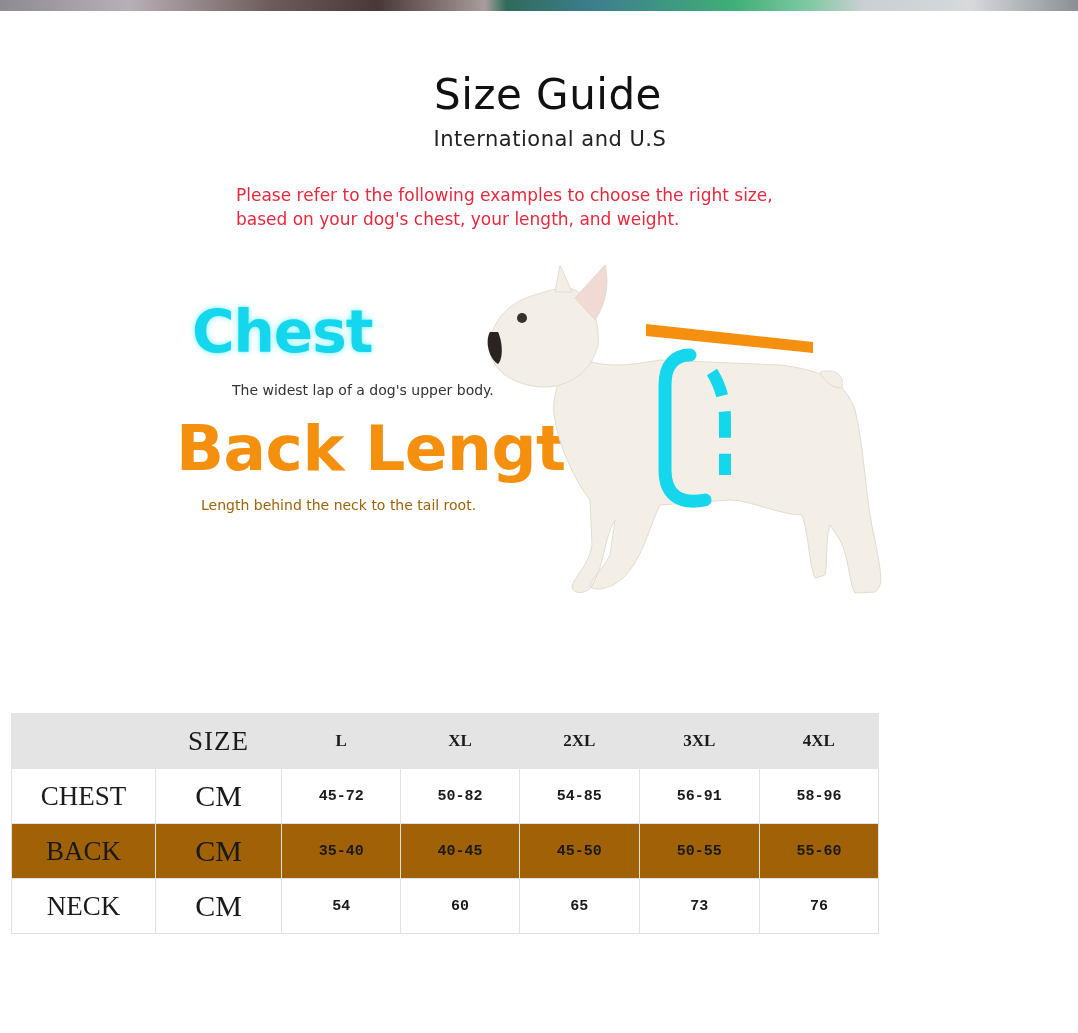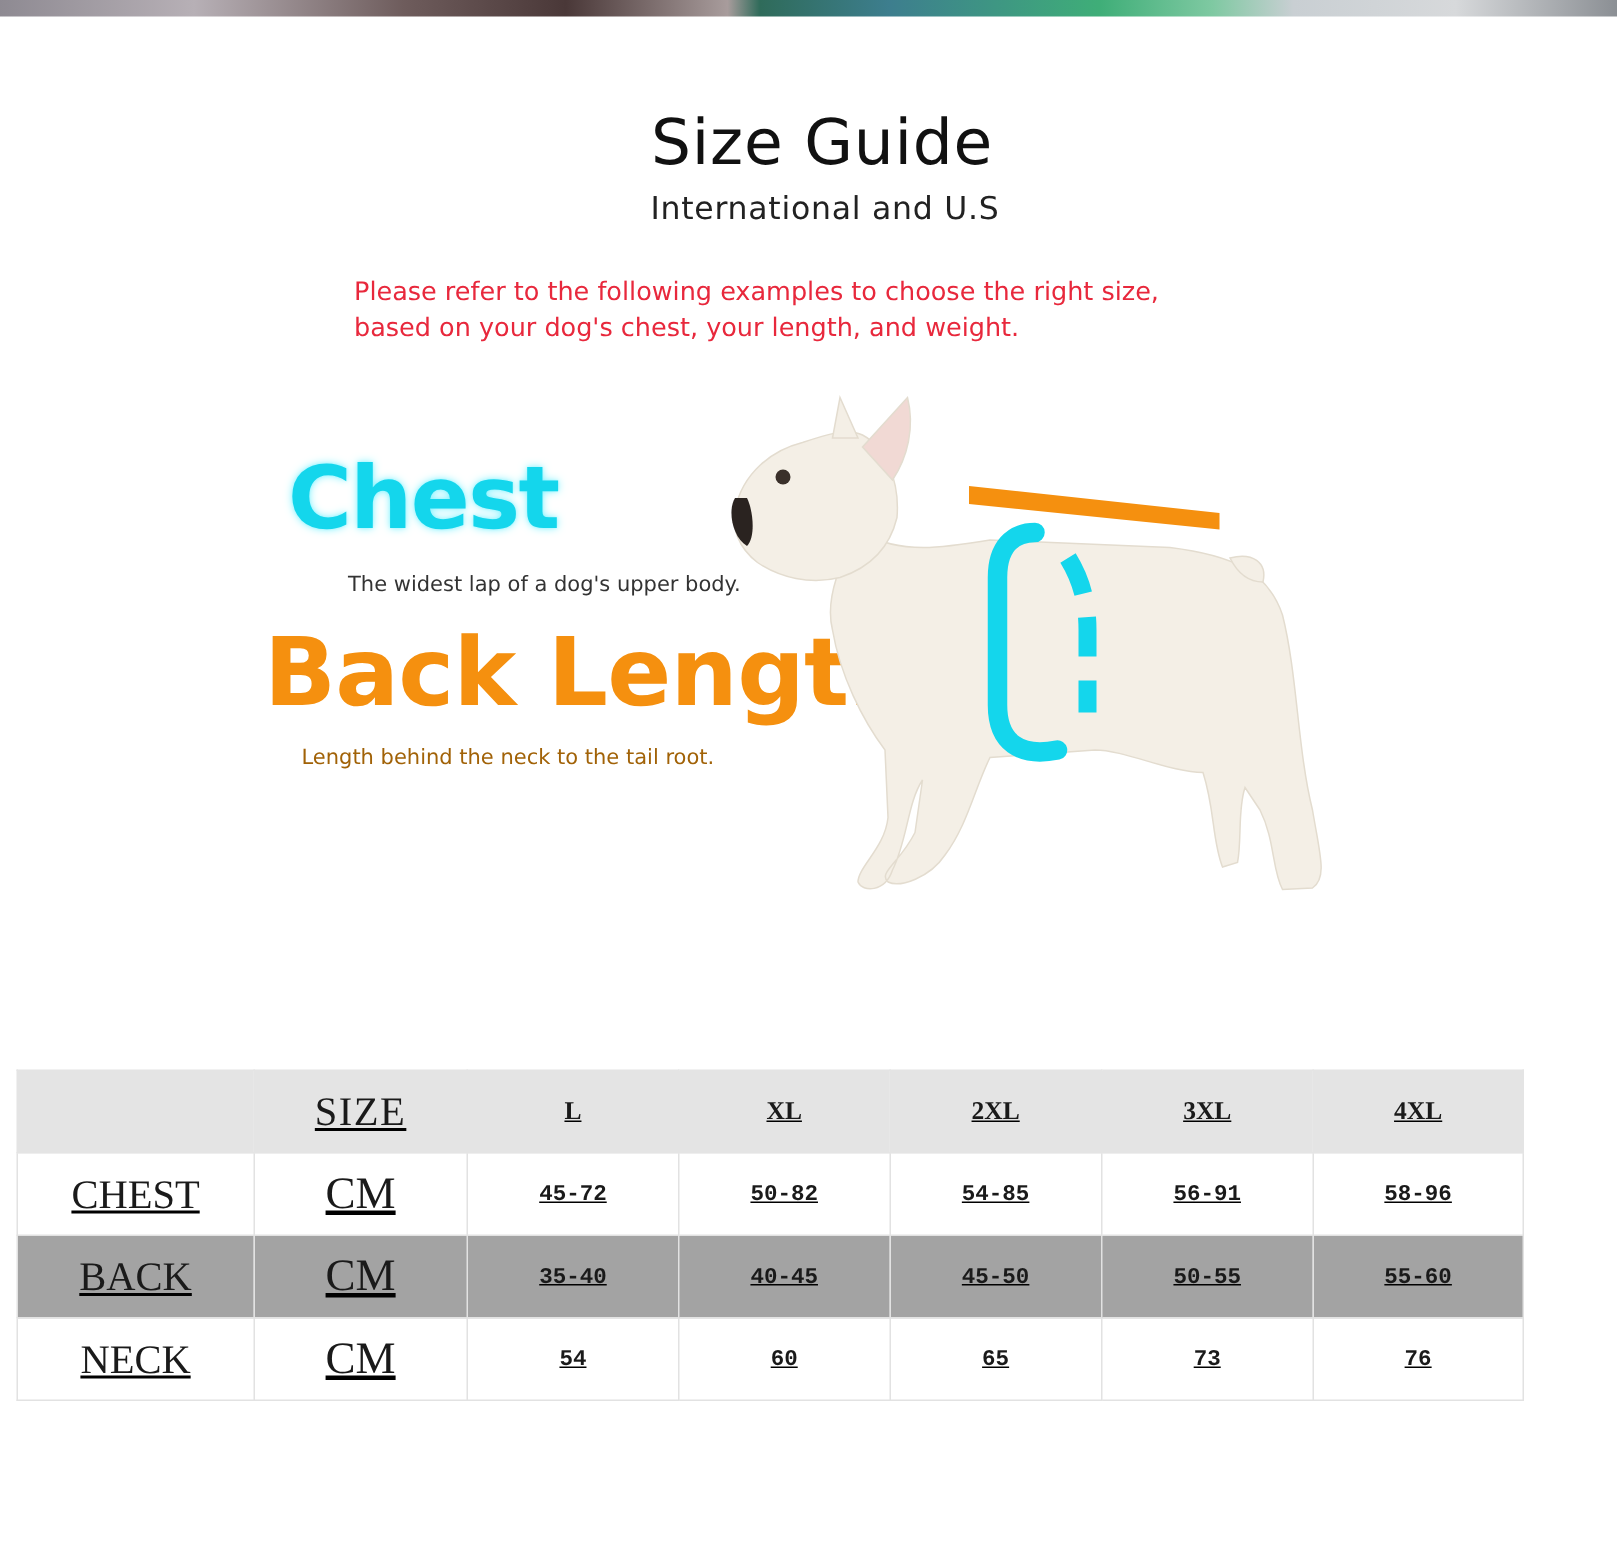--- a/index.html
+++ b/index.html
@@ -9,24 +9,24 @@
   .title { position: absolute; left: 0; width: 1096px; top: 70px; text-align: center; font-size: 42px; color: #111; letter-spacing: 0.5px; }
   .subtitle { position: absolute; left: 0; width: 1100px; top: 127px; text-align: center; font-size: 21px; color: #222; letter-spacing: 0.5px; }
   .notice { position: absolute; left: 236px; top: 183px; color: #e8283c; font-size: 17px; line-height: 24px; }
   .notice div { white-space: nowrap; }
   .chest-label { position: absolute; left: 192px; top: 298px; font-size: 58px; font-weight: bold; color: #14d6ec;
     text-shadow: 0 0 6px #7ff2ff, 0 0 2px #bff9ff; letter-spacing: -1px; }
   .chest-desc { position: absolute; left: 202px; top: 382px; font-size: 14px; color: #333; margin-left: 30px; }
   .back-label { position: absolute; left: 176px; top: 412px; font-size: 63px; font-weight: bold; color: #f5900f; letter-spacing: -0.5px; }
   .back-desc { position: absolute; left: 201px; top: 497px; font-size: 14px; color: #a16207; }
   .dog { position: absolute; left: 480px; top: 260px; width: 420px; height: 350px; }
-  table.size-table { position: absolute; left: 11px; top: 713px; width: 1005px; border-collapse: collapse; font-family: "Liberation Serif", serif; text-decoration: underline; }
+  table.size-table { position: absolute; left: 11px; top: 713px; width: 868px; border-collapse: collapse; font-family: "Liberation Serif", serif; }
   table.size-table td { border: 1px solid #e2e2e2; text-align: center; color: #1a1a1a; height: 54px; padding: 0; }
   table.size-table tr.hdr td { background: #e4e4e4; border-color: #e4e4e4; }
-  table.size-table tr.gray td { background: #a3a3a3; }
+  table.size-table tr.gray td { background: #a16207; }
   table.size-table tr.white td { background: #ffffff; }
   td.lbl { font-size: 27px; }
   td.hdr-size { font-size: 27px; letter-spacing: 1px; }
   td.hdr-col { font-size: 17px; font-weight: bold; font-family: "Liberation Serif", serif; }
   td.val { font-size: 15px; font-weight: bold; font-family: "Liberation Mono", monospace; }
   td.unit { font-size: 30px; }
 </style>
 </head>
 <body>
 

